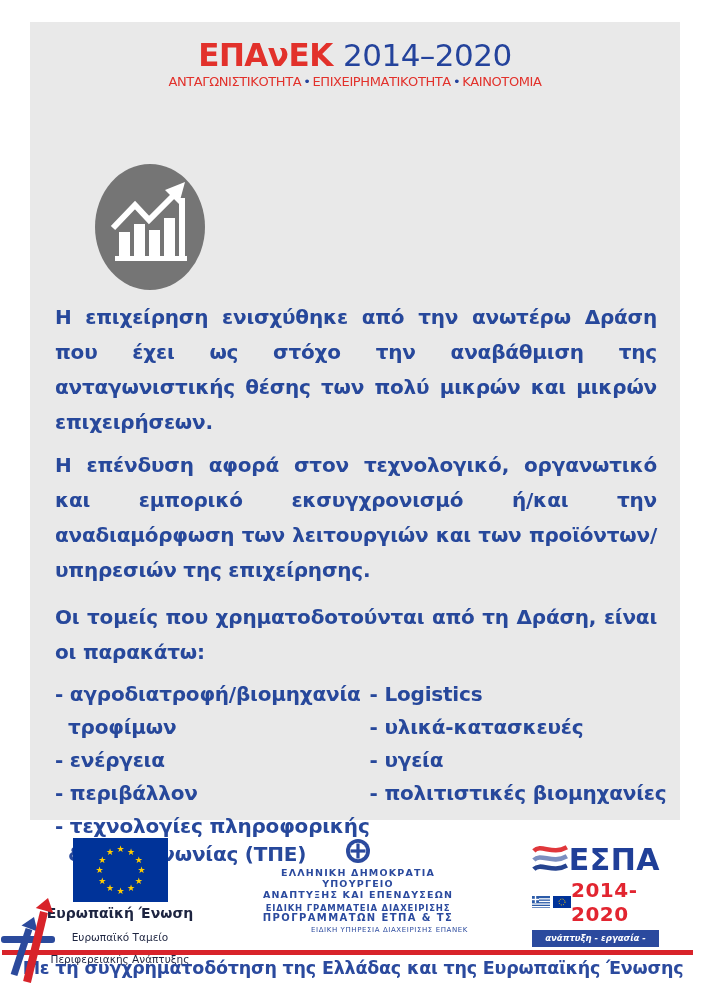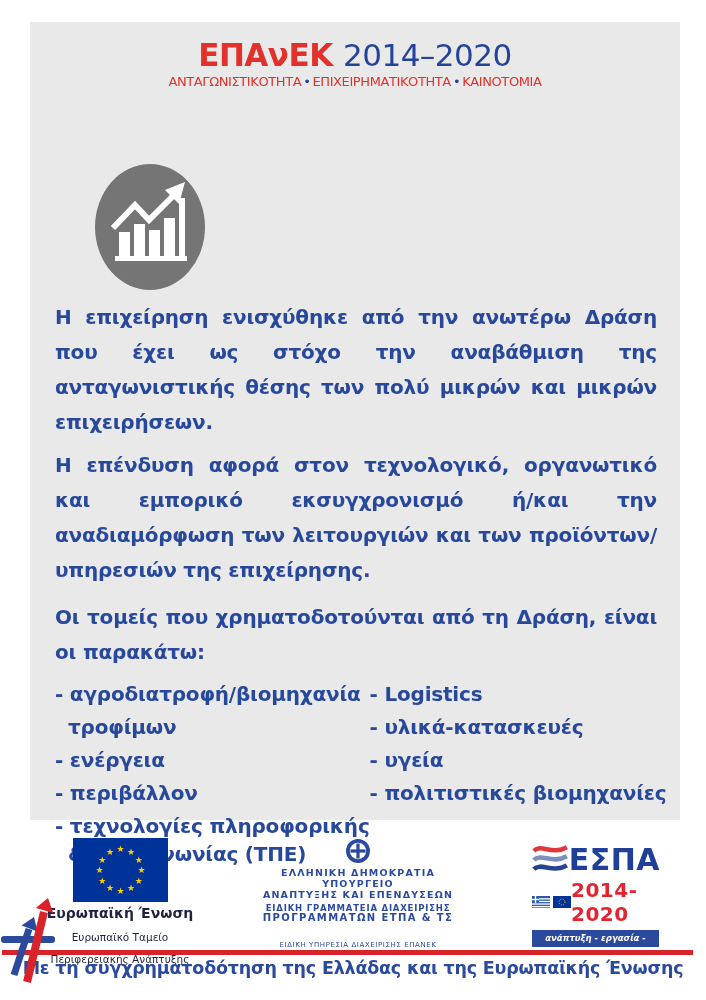--- a/index.html
+++ b/index.html
@@ -44,21 +44,21 @@
   .eu-name { font-size:14px; font-weight:bold; line-height:15px; }
   .eu-sub { font-size:10.5px; line-height:12px;margin-top:10px; }
 
   .gov-block { position:absolute; left:248px; top:838px; width:220px; text-align:center; color:#2b4a9e; }
   .gov-emblem { display:block; margin:0 auto 3px auto; }
   .gov-l1 { font-size:9.5px; font-weight:bold; letter-spacing:1.2px; line-height:11px; }
   .gov-l2 { font-size:9.5px; font-weight:bold; letter-spacing:1.2px; line-height:11px; }
   .gov-l3 { font-size:9.5px; font-weight:bold; letter-spacing:1.2px; line-height:11px; }
   .gov-l4 { font-size:8.5px; font-weight:bold; letter-spacing:0.8px; line-height:10px; margin-top:3px; }
   .gov-l5 { font-size:10px; font-weight:bold; letter-spacing:1.4px; line-height:10px; }
-  .gov-l6 { font-size:7px; letter-spacing:0.6px; line-height:9px; margin-top:18px; }
+  .gov-l6 { font-size:7px; letter-spacing:0.6px; line-height:9px; margin-top:3px;text-align:right; }
 
   .espa-block { position:absolute; left:532px; top:843px; width:128px; }
   .espa-row1 { display:flex; align-items:center; }
   .espa-name { font-size:30px; font-weight:bold; color:#203f98; letter-spacing:0.5px; line-height:34px; }
   .espa-row2 { display:flex; align-items:center; margin-top:1px; }
   .espa-flags { display:flex; gap:3px; width:42px; }
   .espa-years { font-size:20px; font-weight:bold; color:#e22530; letter-spacing:0.5px; }
   .espa-bar { margin-top:4px; width:127px; height:17px; background:#2b4a9e; color:#ffffff;
               font-size:8.5px; font-style:italic; font-weight:bold; text-align:center; line-height:17px; }
 

